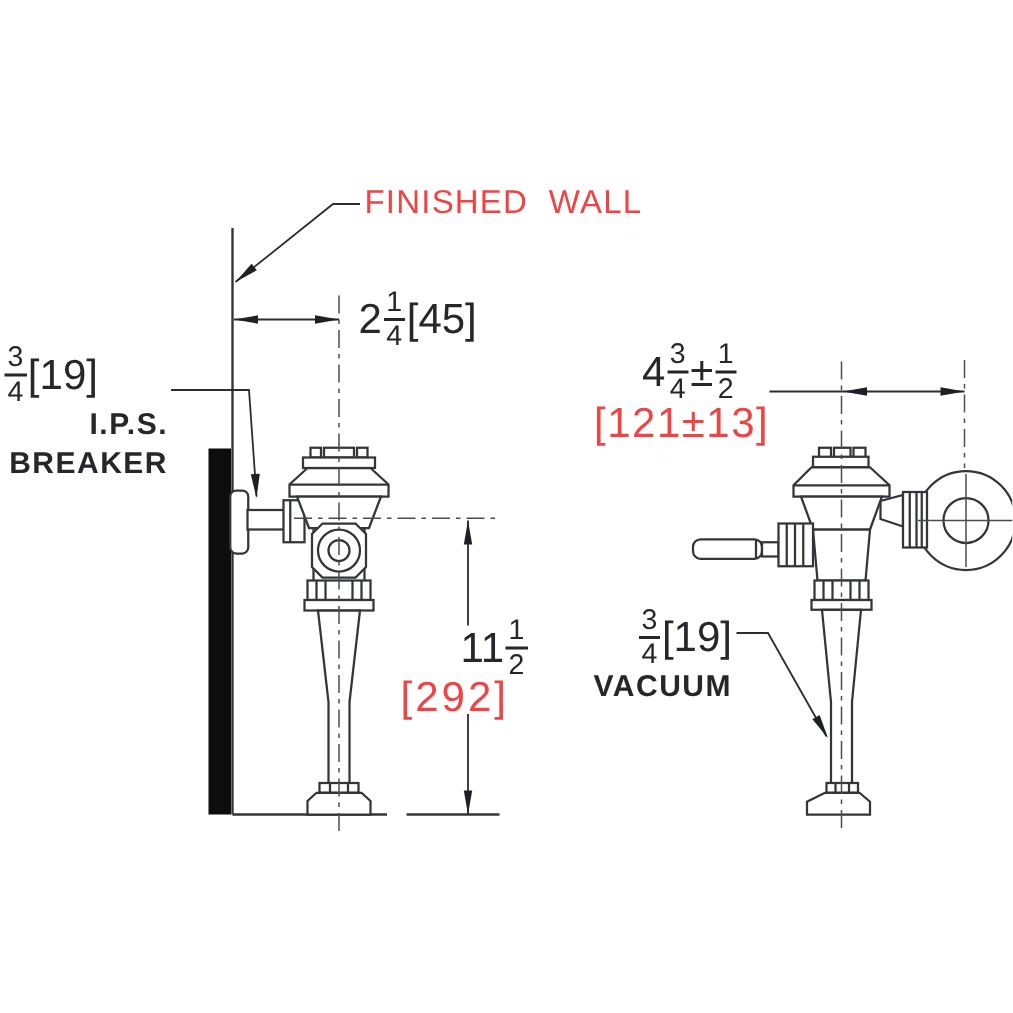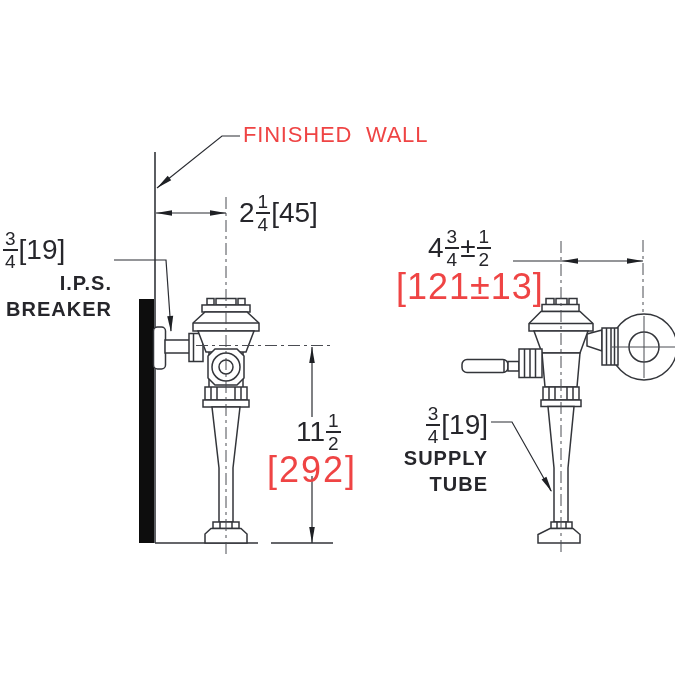--- a/index.html
+++ b/index.html
@@ -1,21 +1,21 @@
 <!DOCTYPE html>
 <html><head>
 <meta charset="utf-8">
 <style>
   html,body{margin:0;padding:0;background:#ffffff;}
   #stage{position:relative;width:675px;height:675px;background:#ffffff;overflow:hidden;
          font-family:"Liberation Sans", sans-serif;color:#26262b;}
   #stage svg{position:absolute;left:0;top:0;}
   .lbl{position:absolute;white-space:pre;color:#ef4444;}
   .dimrow{position:absolute;display:flex;align-items:center;font-size:28px;color:#26262b;}
-  .dimtxt{font-size:36px;letter-spacing:1px;}
+  .dimtxt{font-size:28px;letter-spacing:1px;}
   .frac{display:inline-flex;flex-direction:column;align-items:center;font-size:19px;line-height:1;
         margin:0 1px;vertical-align:middle;}
   .frac .fn{padding:0 2px 1px;border-bottom:2px solid #26262b;}
   .frac .fd{padding-top:1px;}
   .rightblock{position:absolute;text-align:right;}
   .rb-line{line-height:26px;font-size:20px;letter-spacing:1px;font-weight:bold;}
   .fracline{display:flex;align-items:center;font-size:28px;height:40px;}
 </style>
 </head>
 <body>
@@ -148,34 +148,33 @@
         <span class="fd">4</span>
       </span>
       <span>±</span>
       <span class="frac">
         <span class="fn">1</span>
         <span class="fd">2</span>
       </span>
 </div>
 <div class="lbl dimtxt" style="left:396px;top:266px;">[121±13]</div>
 
-<div class="dimrow" style="left:296px;top:413px;height:38px;">
+<div class="dimrow" style="left:307px;top:413px;height:38px;">
   <span>11</span>
       <span class="frac">
         <span class="fn">1</span>
         <span class="fd">2</span>
       </span>
 </div>
 <div class="lbl dimtxt" style="left:267px;top:449px;letter-spacing:2px;">[292]</div>
 
 <div class="rightblock" style="left:371px;top:405px;width:117px;">
   <div class="fracline" style="justify-content:flex-end;">
     <span class="frac">
           <span class="fn">3</span>
           <span class="fd">4</span>
         </span>
         <span>[19]</span>
   </div>
-  <div class="rb-line">SUPPLY</div>
-  <div class="rb-line">TUBE</div>
+  <div class="rb-line">VACUUM</div>
 </div>
 
 </div>
 
 </body></html>

